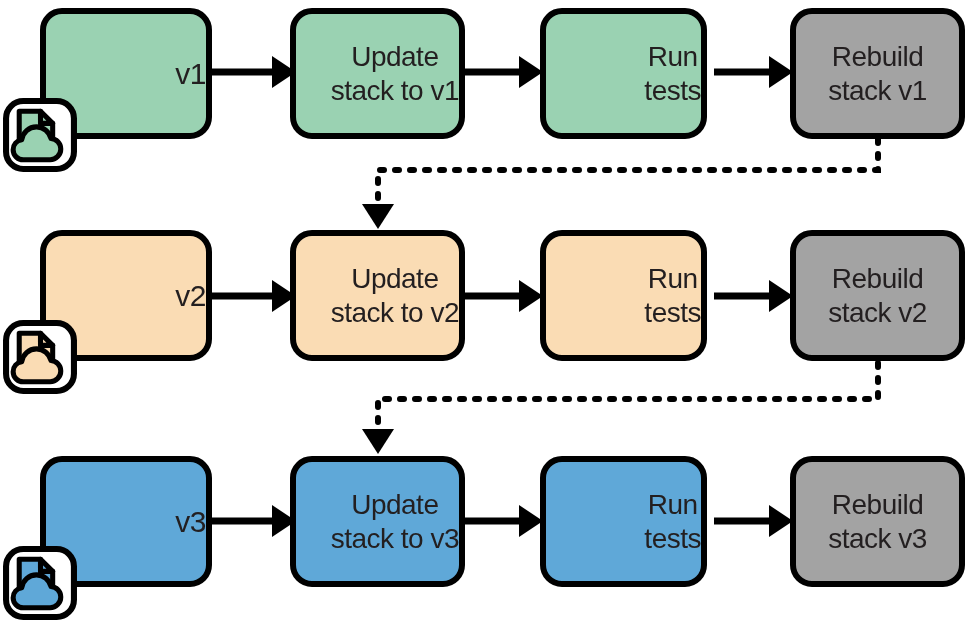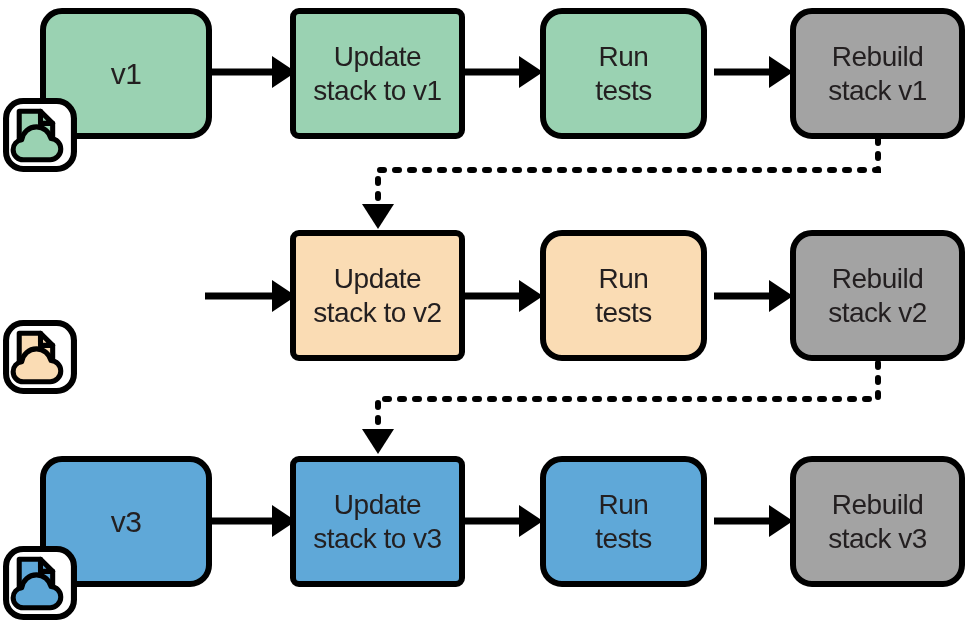--- a/index.html
+++ b/index.html
@@ -27,23 +27,23 @@
     box-sizing: border-box;
     border: 6px solid #000000;
     border-radius: 22px;
     display: flex;
     align-items: center;
     justify-content: center;
     text-align: center;
     z-index: 1;
     background: #a3a3a3;
   }
-  .box.filled { background: var(--fill); }
+  .box.filled { background: var(--fill); justify-content: flex-end; }
   .box-version { left: 40px;  width: 172px; }
-  .box-update  { left: 290px; width: 175px; border-radius: 9px; }
+  .box-update  { left: 290px; width: 175px; }
   .box-run     { left: 540px; width: 167px; }
   .box-rebuild { left: 790px; width: 175px; }
   .box-label {
     white-space: pre-line;
     font-size: 28px;
     line-height: 1.18;
     color: #231f20;
     letter-spacing: -0.5px;
   }
   .box-version .box-label { font-size: 30px; }
@@ -142,20 +142,23 @@
       <span class="box-label">Run
 tests</span>
     </div>
     <div class="box box-rebuild">
       <span class="box-label">Rebuild
 stack v1</span>
     </div>
   </div>
 
   <div class="row row-2" style="--fill: #fadcb4;">
+    <div class="box filled box-version">
+      <span class="box-label">v2</span>
+    </div>
     <span class="badge">
       <svg viewBox="0 0 75 75" xmlns="http://www.w3.org/2000/svg">
         <rect x="4" y="4" width="67" height="67" rx="17" fill="#ffffff" stroke="#000" stroke-width="6"></rect>
         <path d="M17 14 H38 V26 H50 V53 H17 Z" fill="var(--fill)" stroke="#000" stroke-width="5" stroke-linejoin="round"></path>
         <path d="M38 14 L50 26 H38 Z" fill="var(--fill)" stroke="#000" stroke-width="5" stroke-linejoin="round"></path>
         <path d="M21 62 C15.5 62 11 57.5 11 52 C11 47 14.5 43 19.5 42.2 C20.5 35 26.5 29.5 34 29.5 C41 29.5 46.8 34.3 48.3 41 C53.7 41.3 58 45.8 58 51.2 C58 57 53.3 62 47.5 62 Z" fill="var(--fill)" stroke="#000" stroke-width="5" stroke-linejoin="round"></path>
       </svg>
     </span>
     <div class="box filled box-update">
       <span class="box-label">Update

